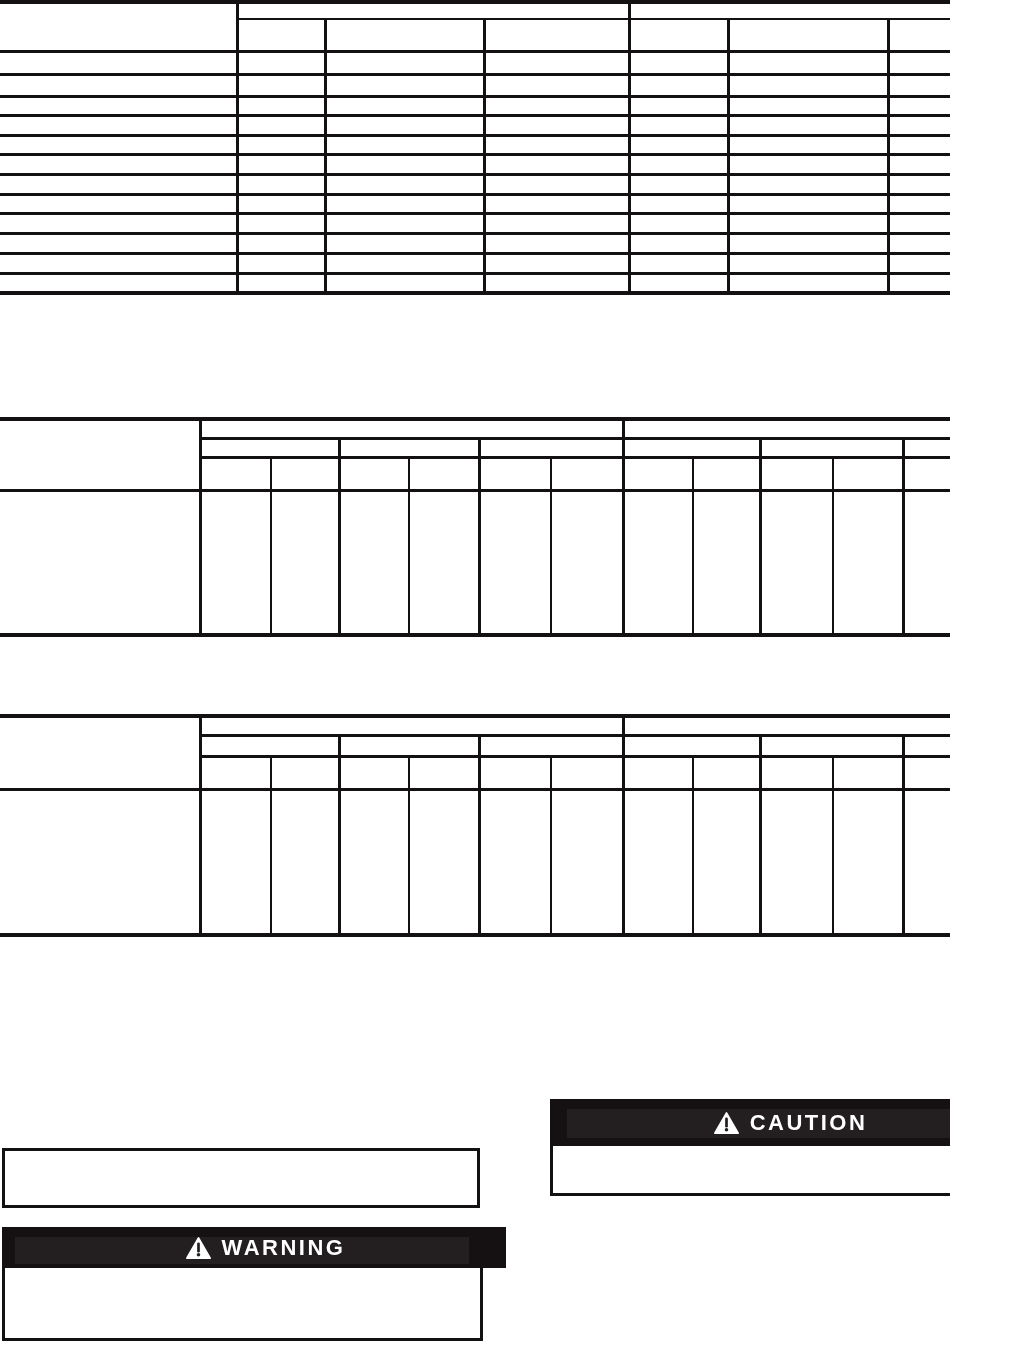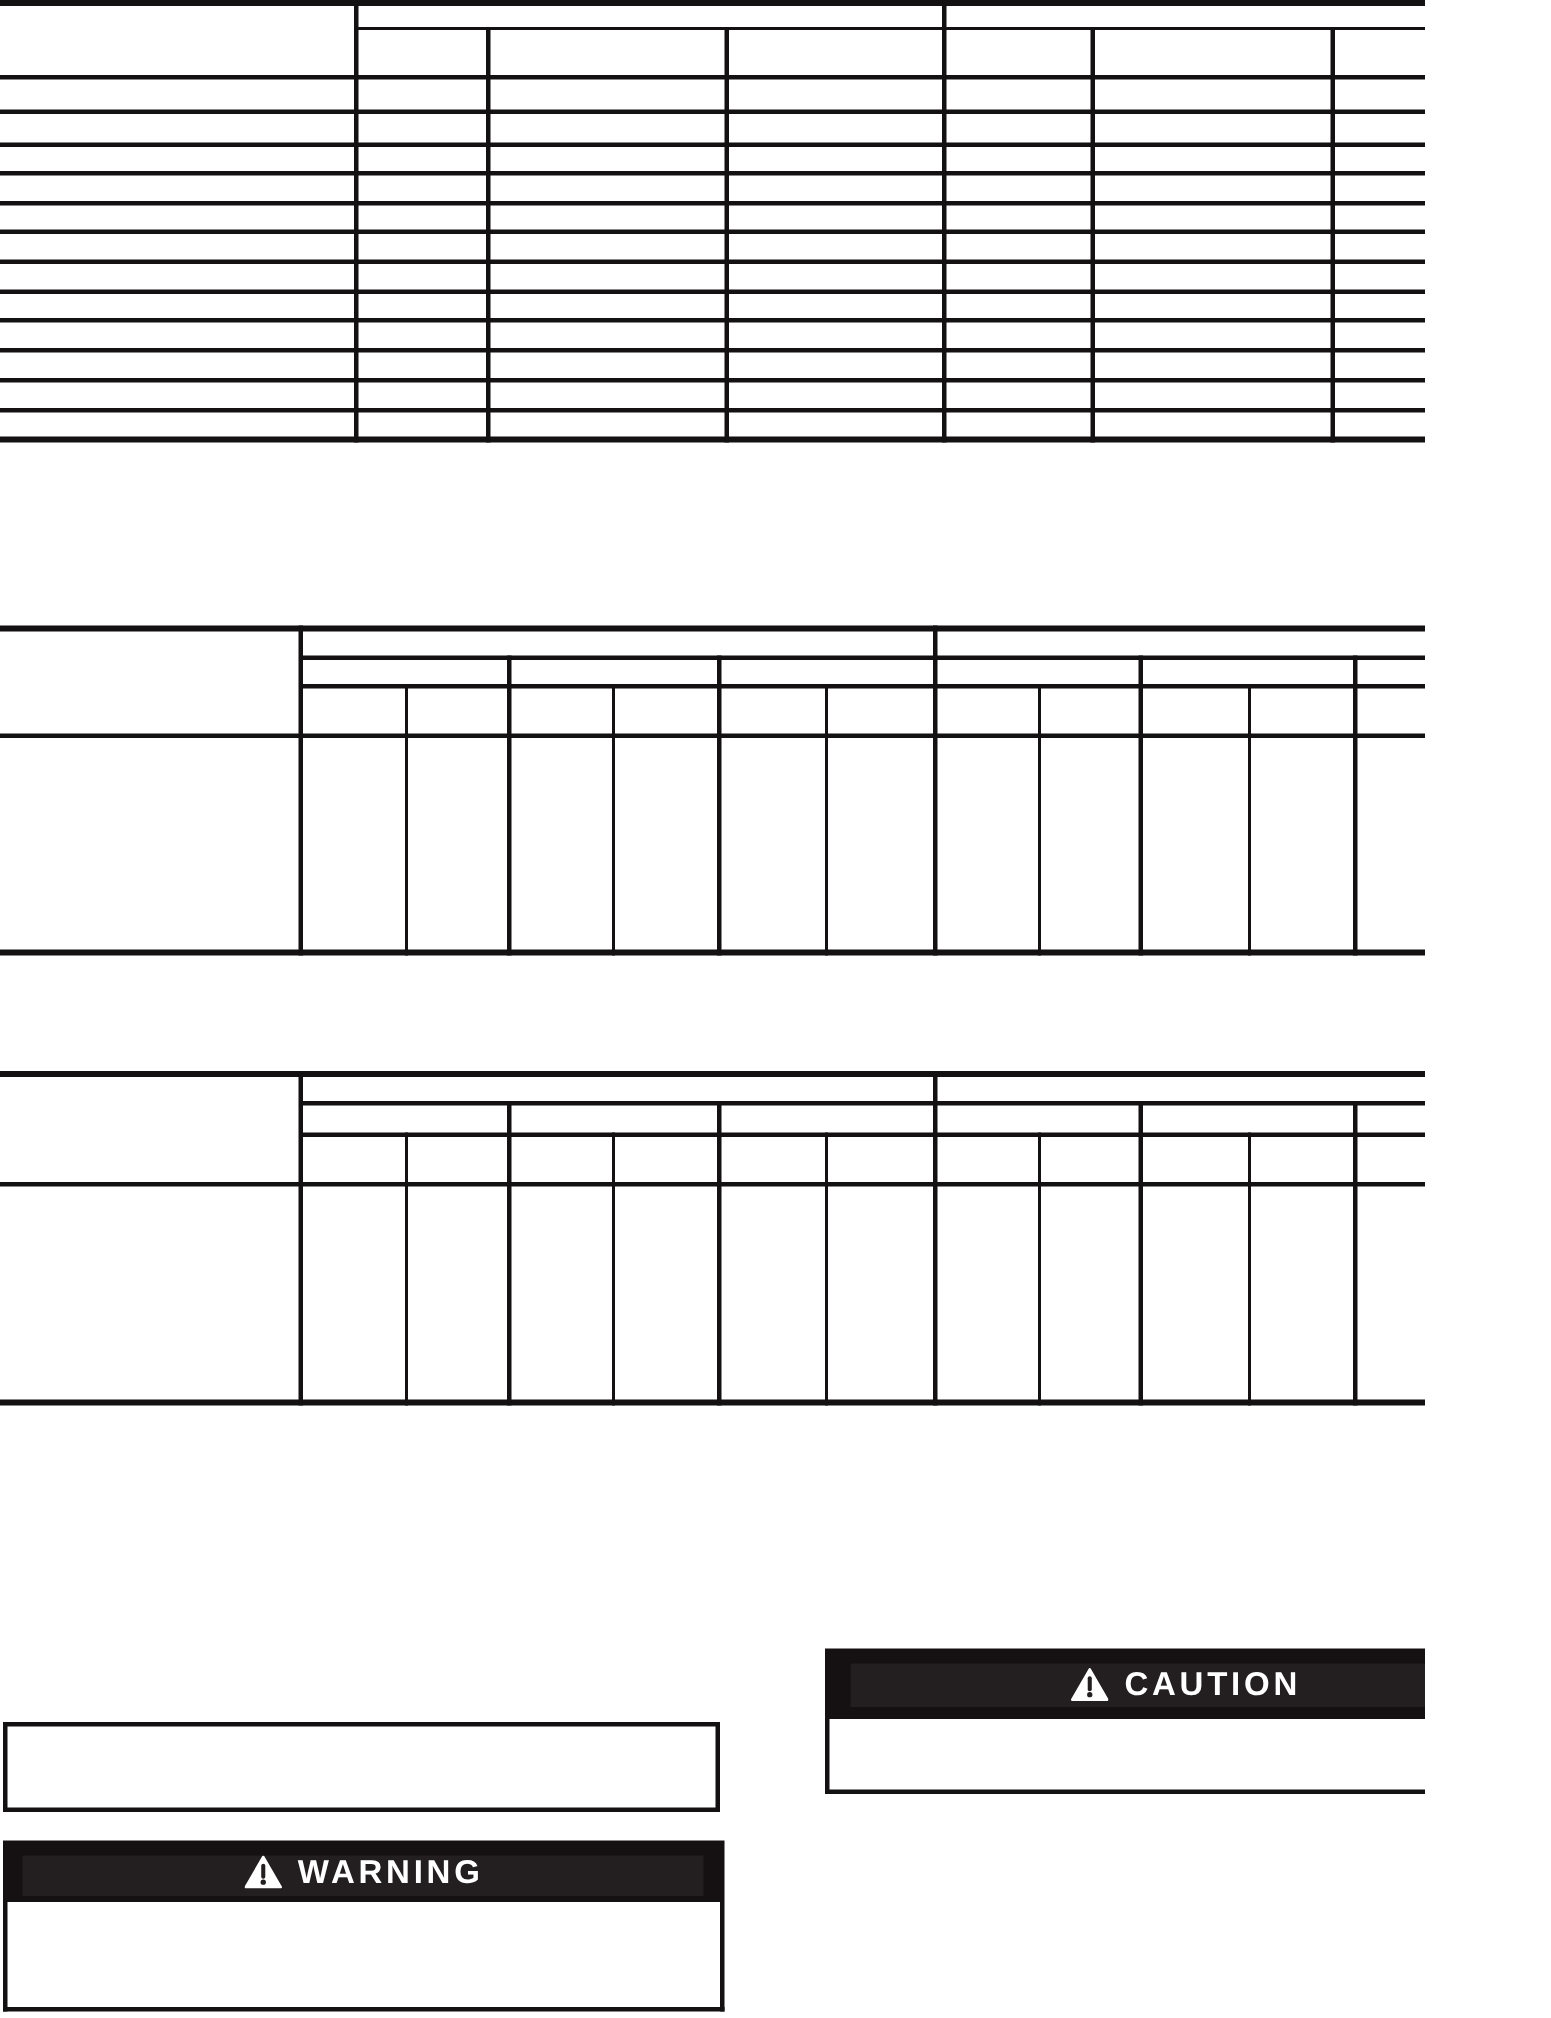--- a/index.html
+++ b/index.html
@@ -112,21 +112,21 @@
         </span>
         <span class="alert-label">CAUTION</span>
       </div>
     </div>
     <div class="alert-body" style="height:50px;"></div>
   </div>
 
   <div class="note-box" style="left:2px;top:1148px;width:478px;height:60px;"></div>
 
   <div class="alert" style="left:2px;top:1227px;width:481px;height:114px;">
-    <div class="alert-bar" style="height:41px;">
+    <div class="alert-bar" style="height:41px;padding-left:23px;">
       <div class="alert-panel" style="left:13px;top:10px;width:454px;height:27px;"></div>
       <div class="alert-label-wrap">
         <span>
           <svg class="tri-icon" width="25" height="22" viewBox="0 0 24 21">
             <path d="M12 0.8 L23.2 20.2 L0.8 20.2 Z" fill="#ffffff" stroke="#ffffff" stroke-width="1.6" stroke-linejoin="round"></path>
             <path d="M12 6.5 L12 13.5" stroke="#231f20" stroke-width="2.6" stroke-linecap="round"></path>
             <circle cx="12" cy="17" r="1.7" fill="#231f20"></circle>
           </svg>
         </span>
         <span class="alert-label">WARNING</span>

